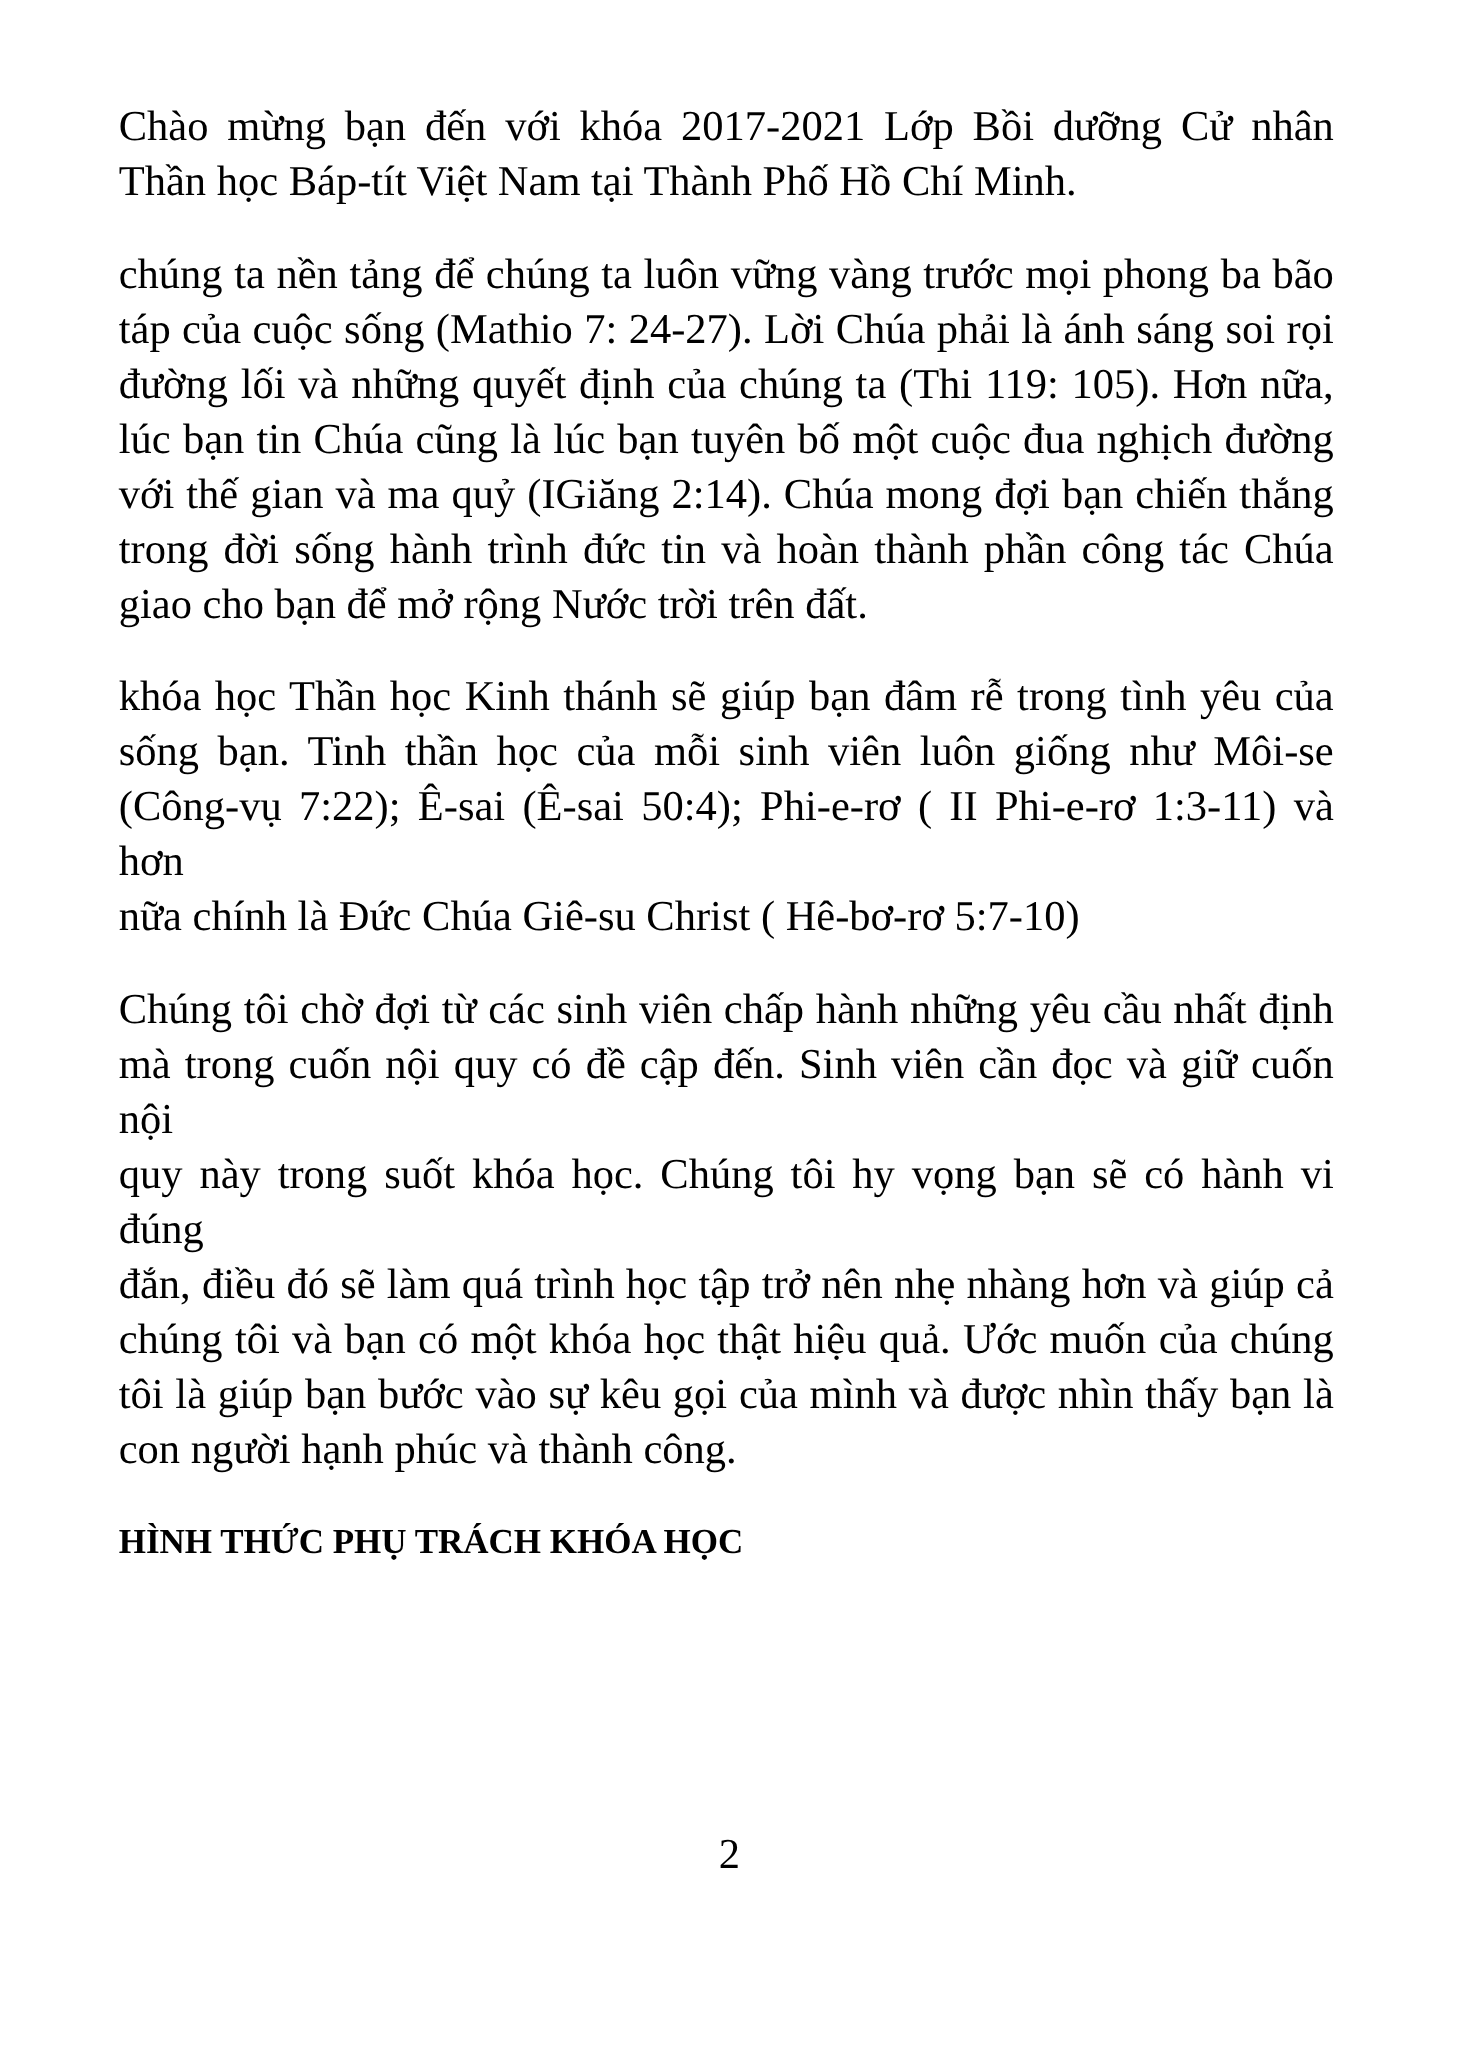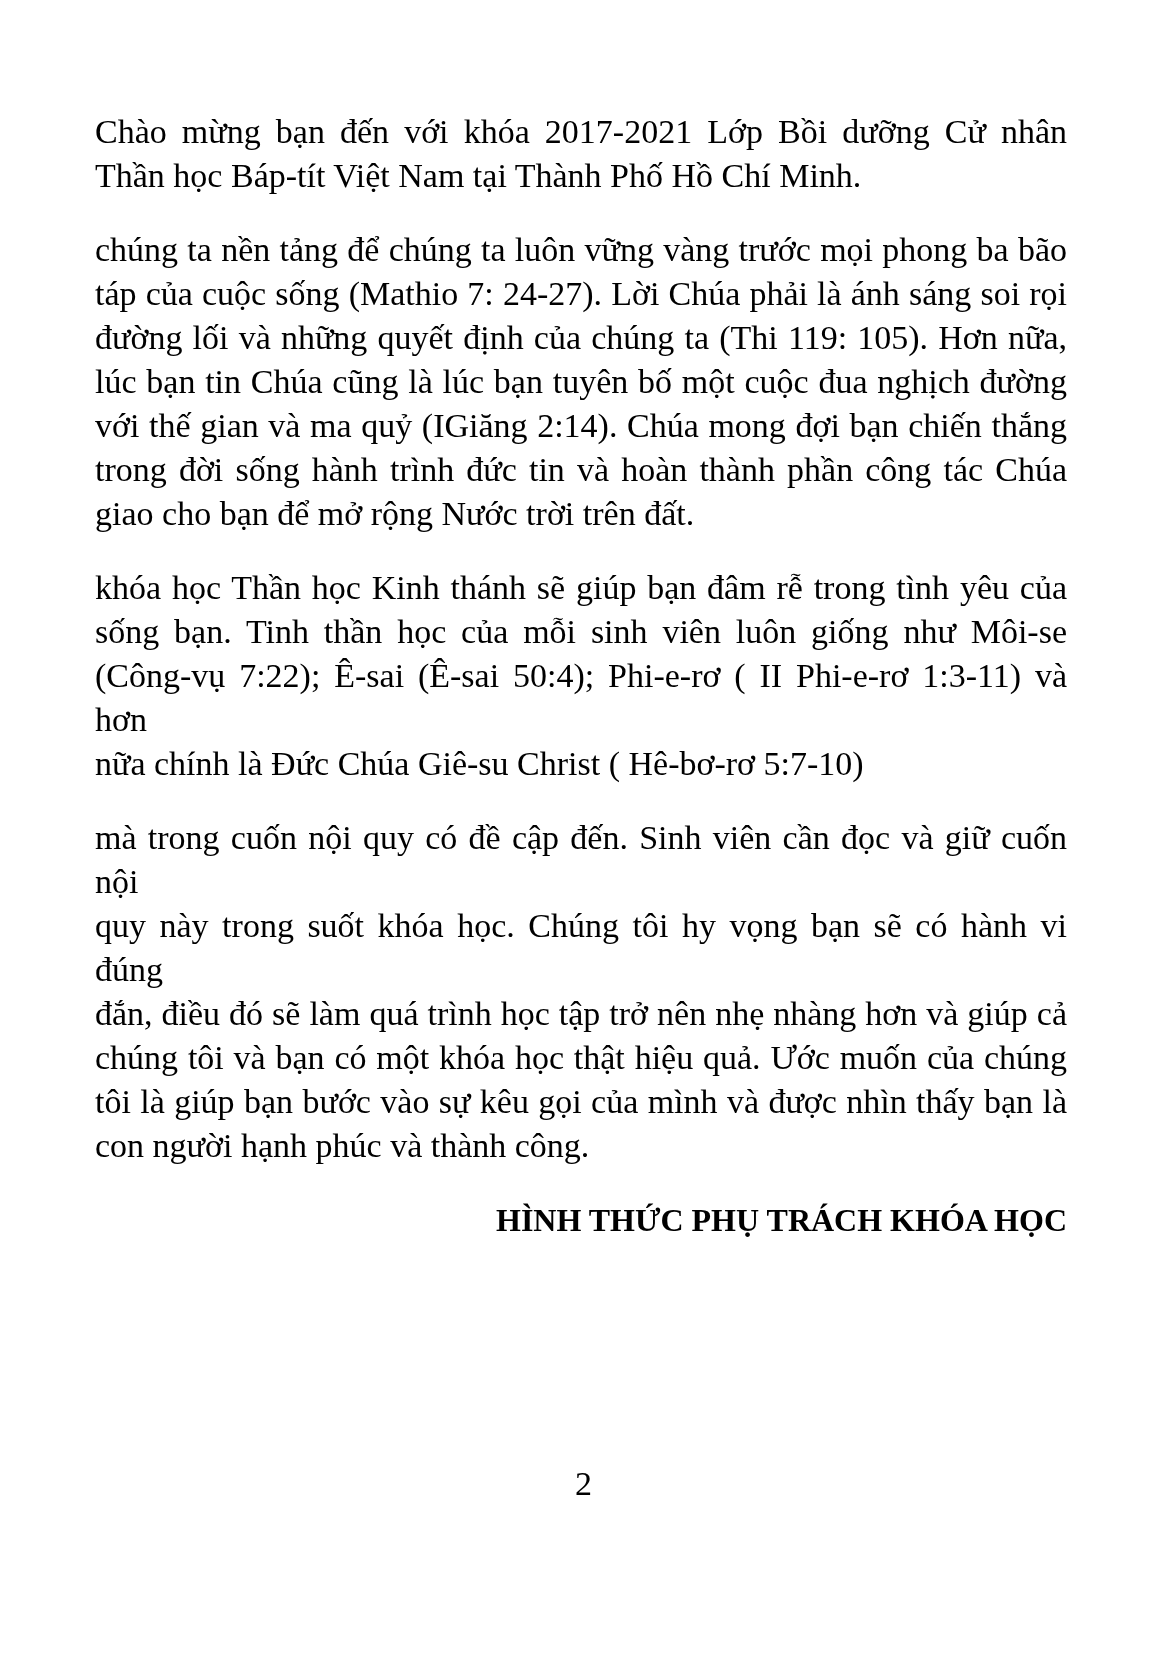--- a/index.html
+++ b/index.html
@@ -8,42 +8,42 @@
     background: #ffffff;
   }
   .page {
     position: relative;
     width: 1167px;
     height: 1653px;
     margin: 0 auto;
     background: #ffffff;
     color: #000000;
     box-sizing: border-box;
-    padding: 110px 100px 0 95px;
+    padding: 80px 100px 0 95px;
     font-family: "Liberation Serif", "DejaVu Serif", serif;
     font-size: 34px;
     overflow: hidden;
   }
   .para {
     margin: 0 0 30px 0;
   }
   .line {
     line-height: 44px;
     text-align: justify;
     text-align-last: justify;
   }
   .line.last {
     text-align-last: left;
   }
   .heading {
     margin: 0 0 30px 0;
     line-height: 44px;
-    font-size: 32px;
+    font-size: 28px;
     font-weight: bold;
-    text-align: right;
+    text-align: left;
   }
   .page-number {
     position: absolute;
     top: 1462px;
     left: 0;
     right: 0;
     line-height: 44px;
     text-align: center;
     font-size: 34px;
   }
@@ -66,20 +66,21 @@
         <div class="line">trong đời sống hành trình đức tin và hoàn thành phần công tác Chúa</div>
         <div class="line last">giao cho bạn để mở rộng Nước trời trên đất.</div>
       </div>
       <div class="para">
         <div class="line">khóa học Thần học Kinh thánh sẽ giúp bạn đâm rễ trong tình yêu của</div>
         <div class="line">sống bạn.  Tinh thần học của mỗi sinh viên luôn giống như Môi-se</div>
         <div class="line">(Công-vụ 7:22); Ê-sai (Ê-sai 50:4); Phi-e-rơ ( II Phi-e-rơ 1:3-11) và hơn</div>
         <div class="line last">nữa chính là Đức Chúa Giê-su Christ ( Hê-bơ-rơ 5:7-10)</div>
       </div>
       <div class="para">
+        <div class="line">Chúng tôi chờ đợi từ các sinh viên chấp hành những yêu cầu nhất định</div>
         <div class="line">mà trong cuốn nội quy có đề cập đến. Sinh viên cần đọc và giữ cuốn nội</div>
         <div class="line">quy này trong suốt khóa học. Chúng tôi hy vọng bạn sẽ có hành vi đúng</div>
         <div class="line">đắn, điều đó sẽ làm quá trình học tập trở nên nhẹ nhàng hơn và giúp cả</div>
         <div class="line">chúng tôi và bạn có một khóa học thật hiệu quả. Ước muốn của chúng</div>
         <div class="line">tôi là giúp bạn bước vào sự kêu gọi của mình và được nhìn thấy bạn là</div>
         <div class="line last">con người hạnh phúc và thành công.</div>
       </div>
       <div class="heading">HÌNH THỨC PHỤ TRÁCH KHÓA HỌC</div>
     </div>
   <div class="page-number">2</div>

